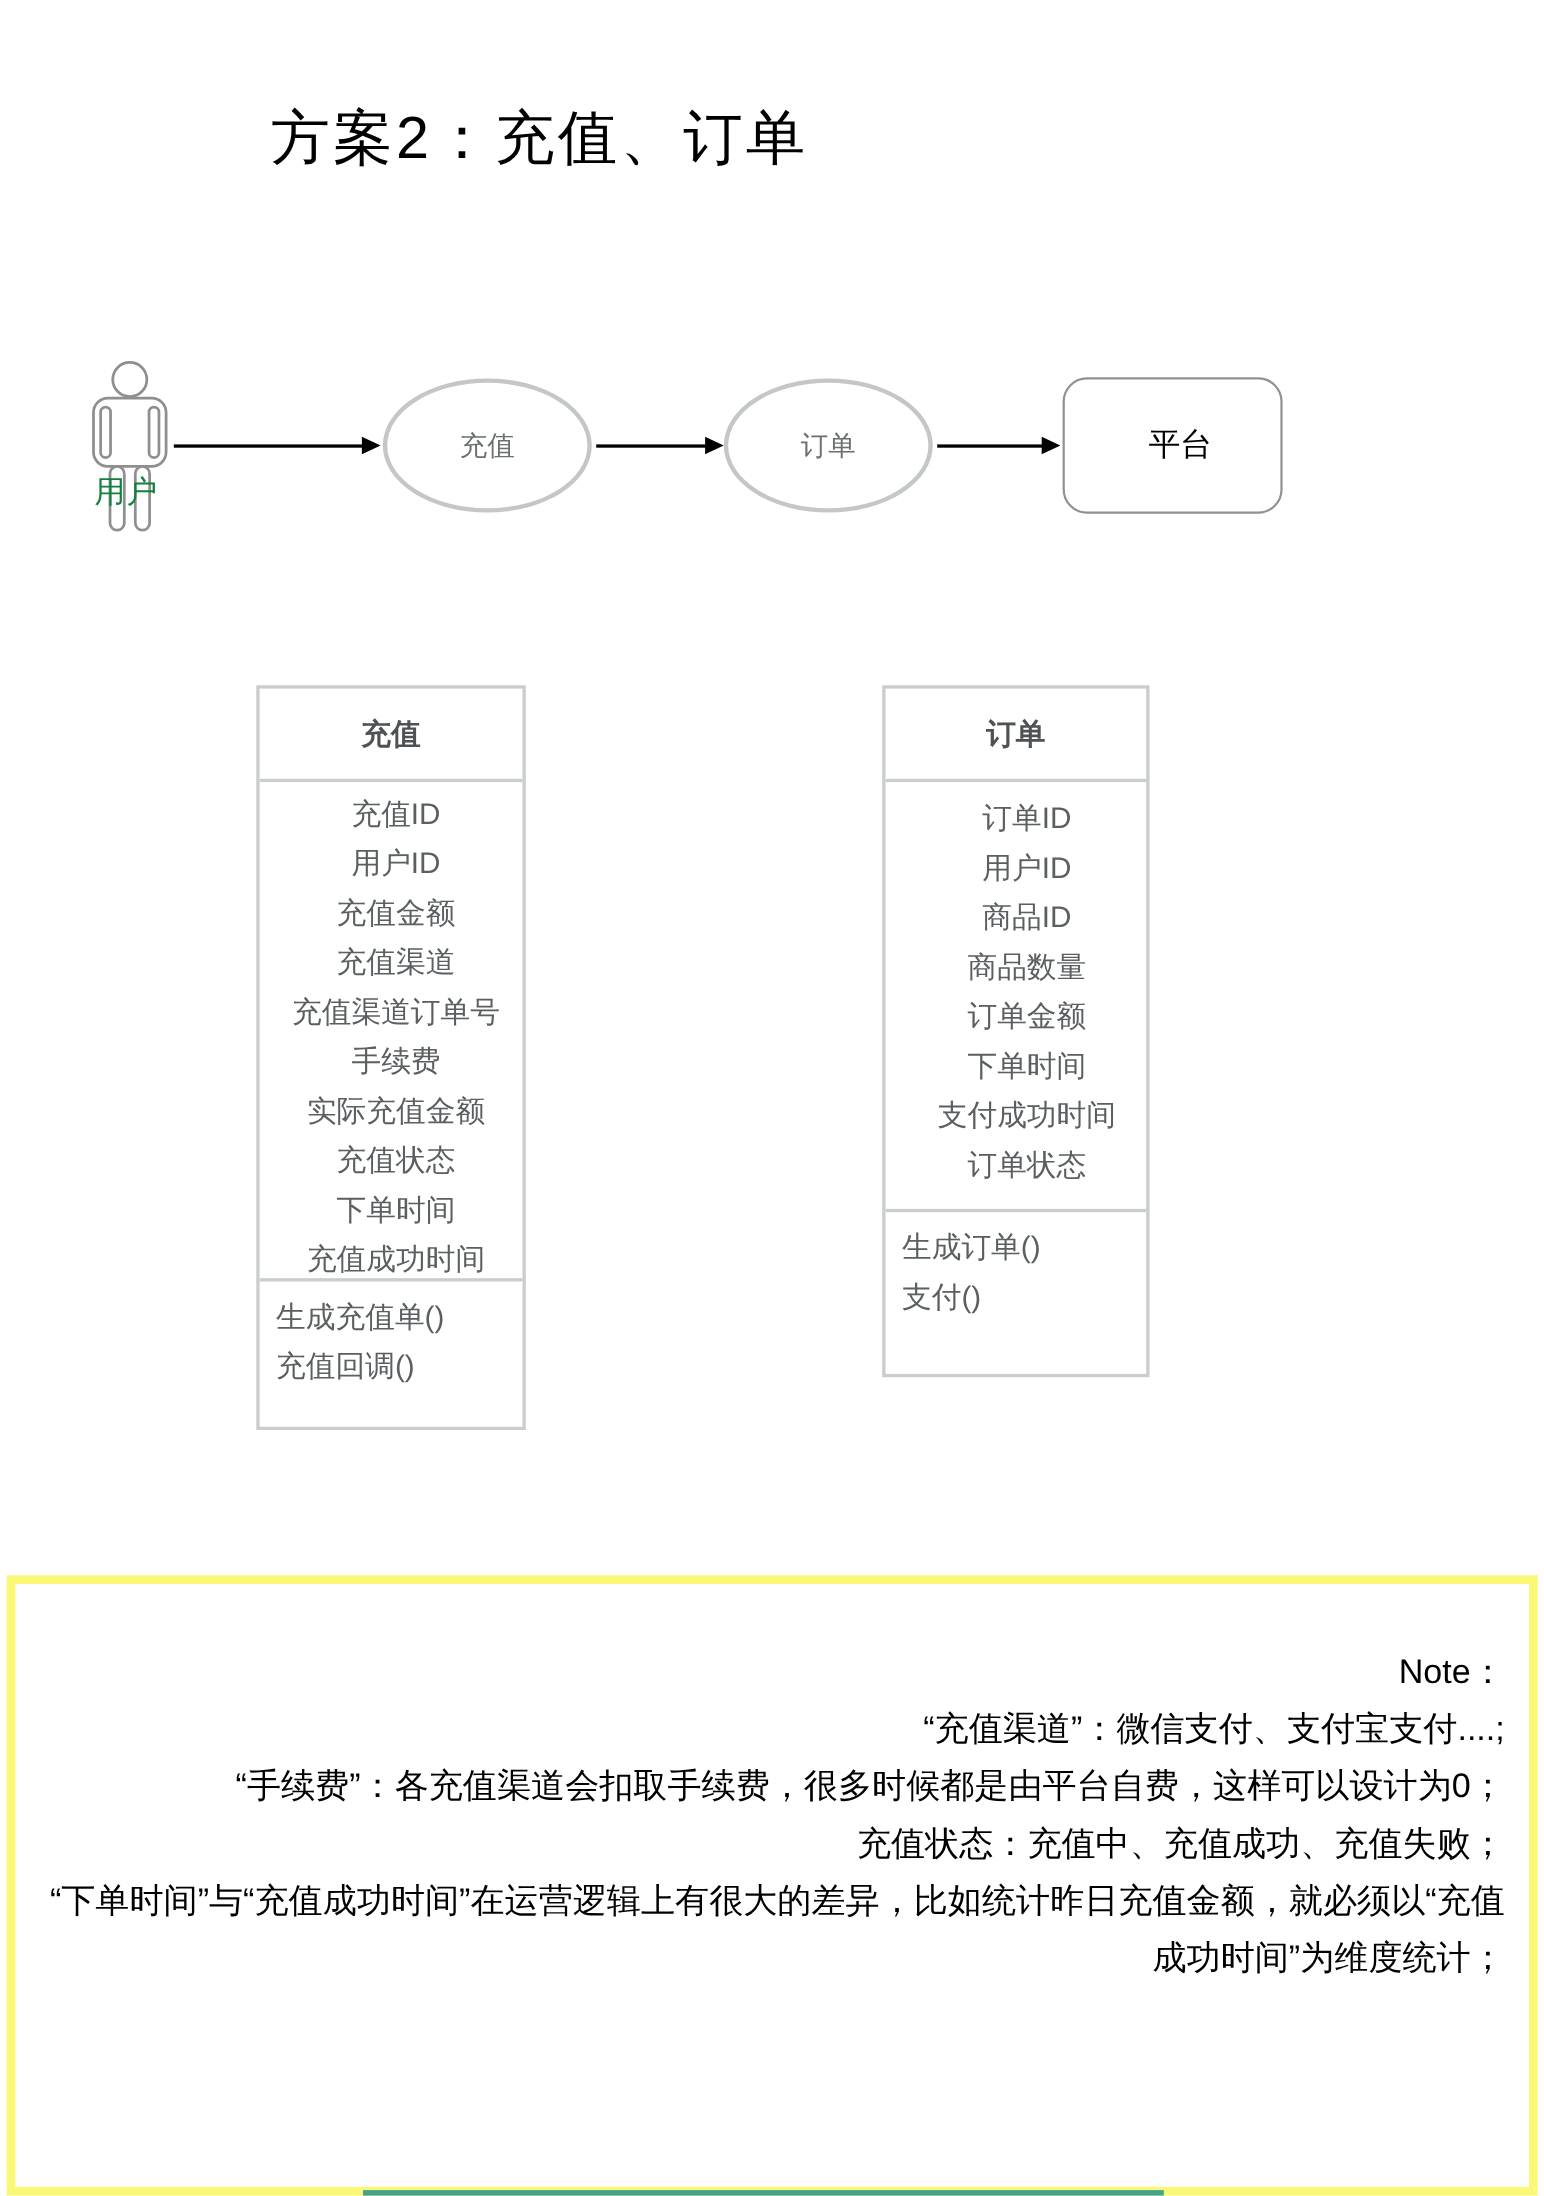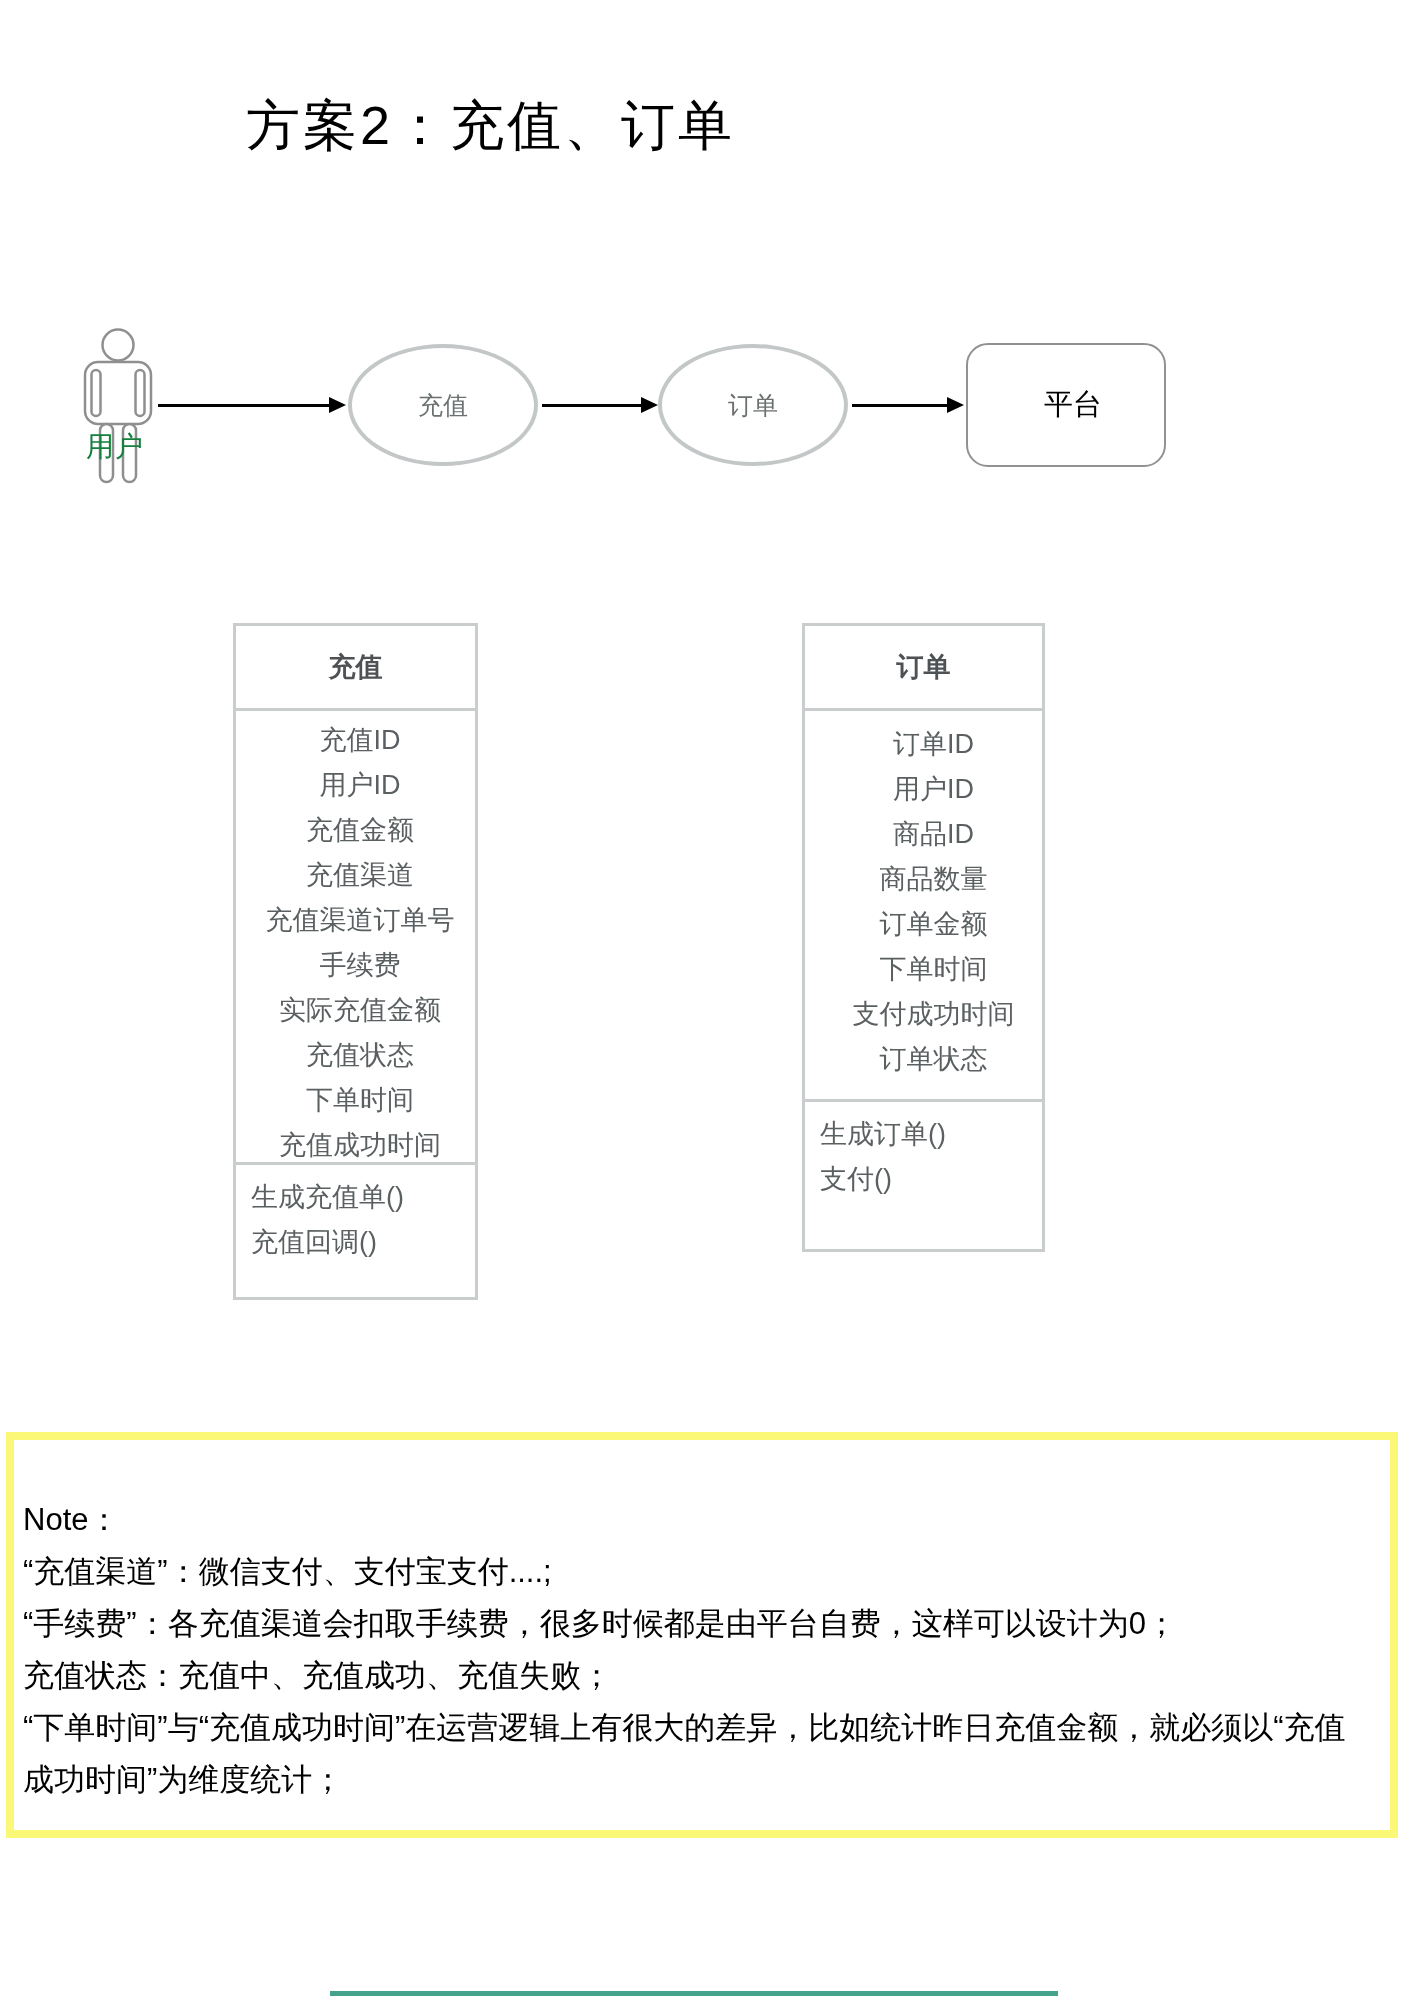--- a/index.html
+++ b/index.html
@@ -35,22 +35,22 @@
   .class-box-2 { left:802px; top:623px; width:243px; height:629px; }
   .class-header { height:85px; border-bottom:3px solid #c9cdcd; display:flex; align-items:center;
                   justify-content:center; font-size:27px; font-weight:bold; color:#4e5254; }
   .class-attrs { border-bottom:3px solid #c9cdcd; padding:7px 6px 0 15px;text-align:center; }
   .class-box-1 .class-attrs { height:454px; }
   .class-box-2 .class-attrs { height:391px; padding-top:11px;padding-left:26px; }
   .attr-row, .method-row { line-height:45px; font-size:27px; color:#5a5f61; white-space:nowrap; }
   .class-methods { padding:10px 6px 0 15px; }
 
   
-  .note-box { left:6px; top:1432px; width:1392px; height:406px; border:8px solid #fbf878;
-              background:#fff; padding:54px 22px 0 9px; }
+  .note-box { left:6px; top:1432px; width:1392px; height:564px; border:8px solid #fbf878;
+              background:#fff; padding:54px 22px 0 9px;text-align:right; }
   .note-box p { font-size:31px; line-height:52px; color:#000; }
   .teal-bar { left:330px; top:1991px; width:728px; height:5px; background:#45a38b; z-index:5; }
 
   svg { display:block; }
 </style>
 </head>
 <body>
 
 <div class="abs page-title">方案2：充值、订单</div>
 

